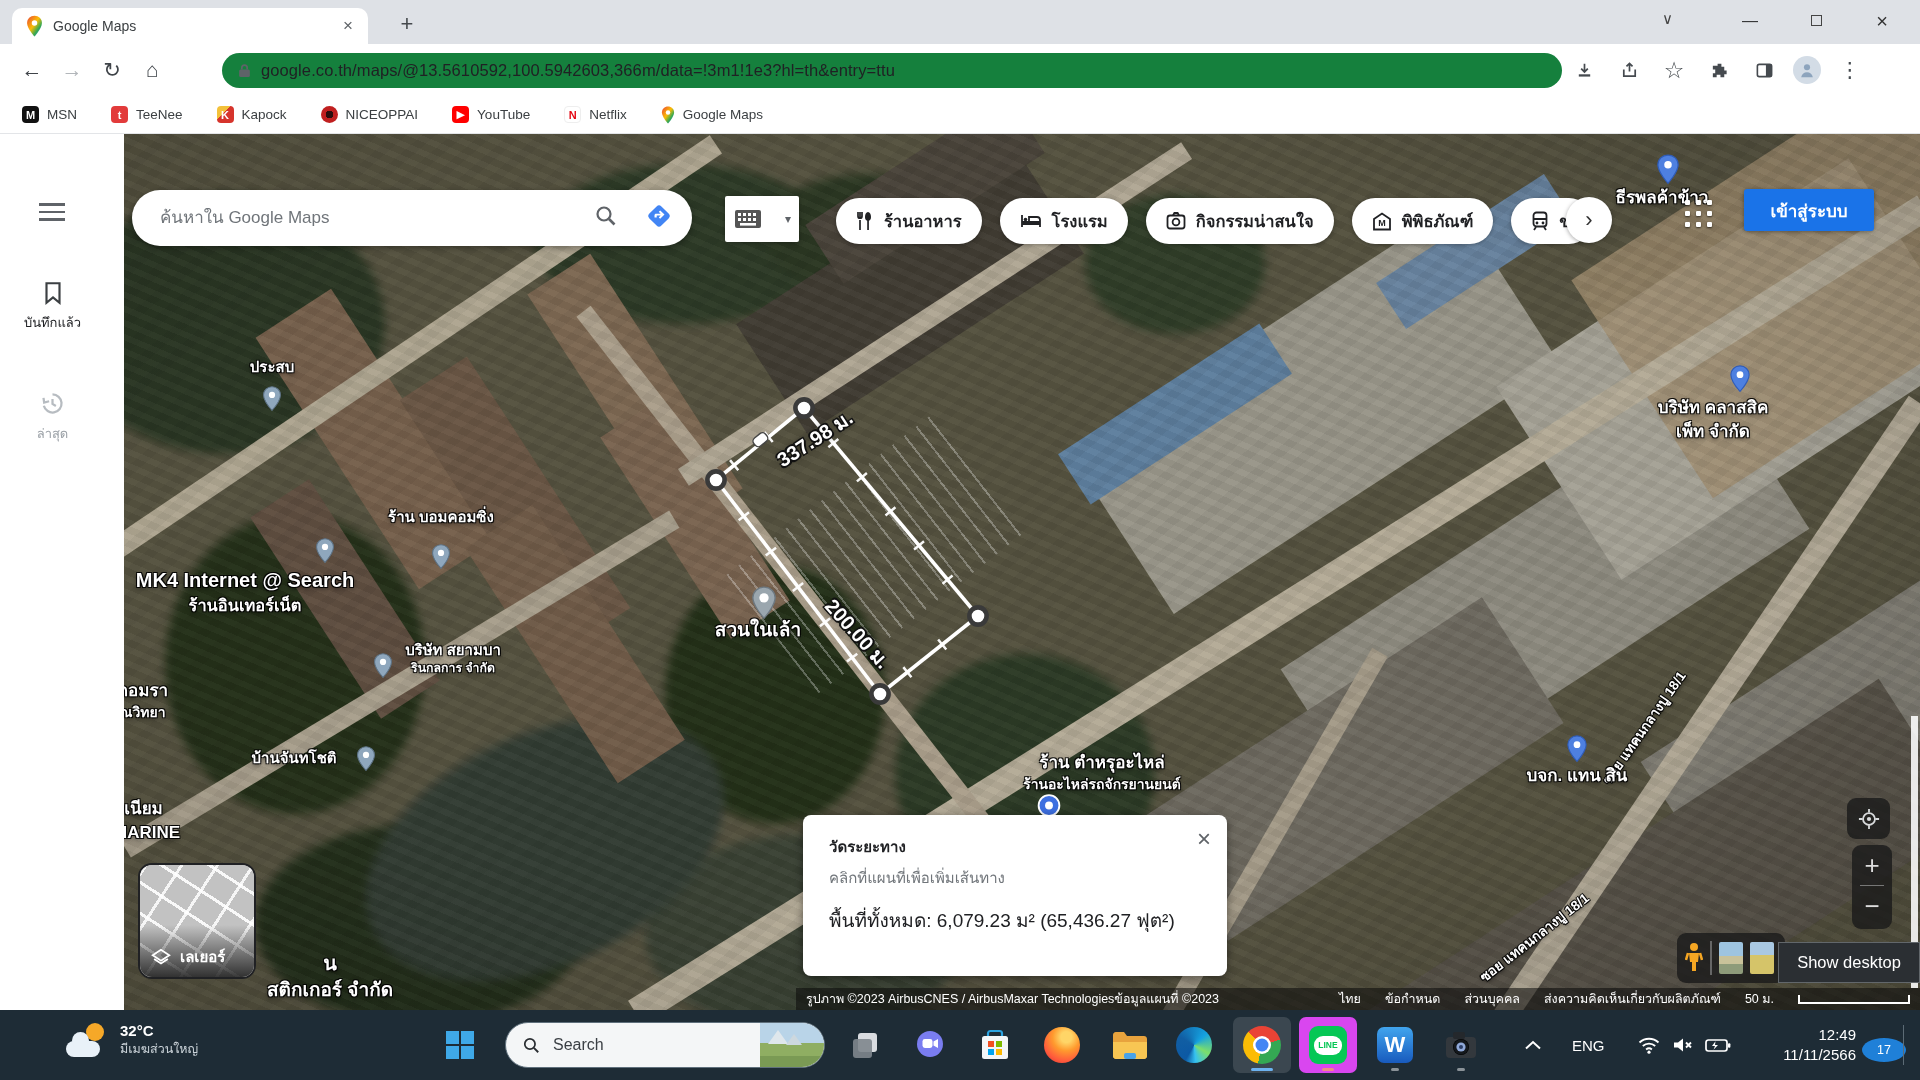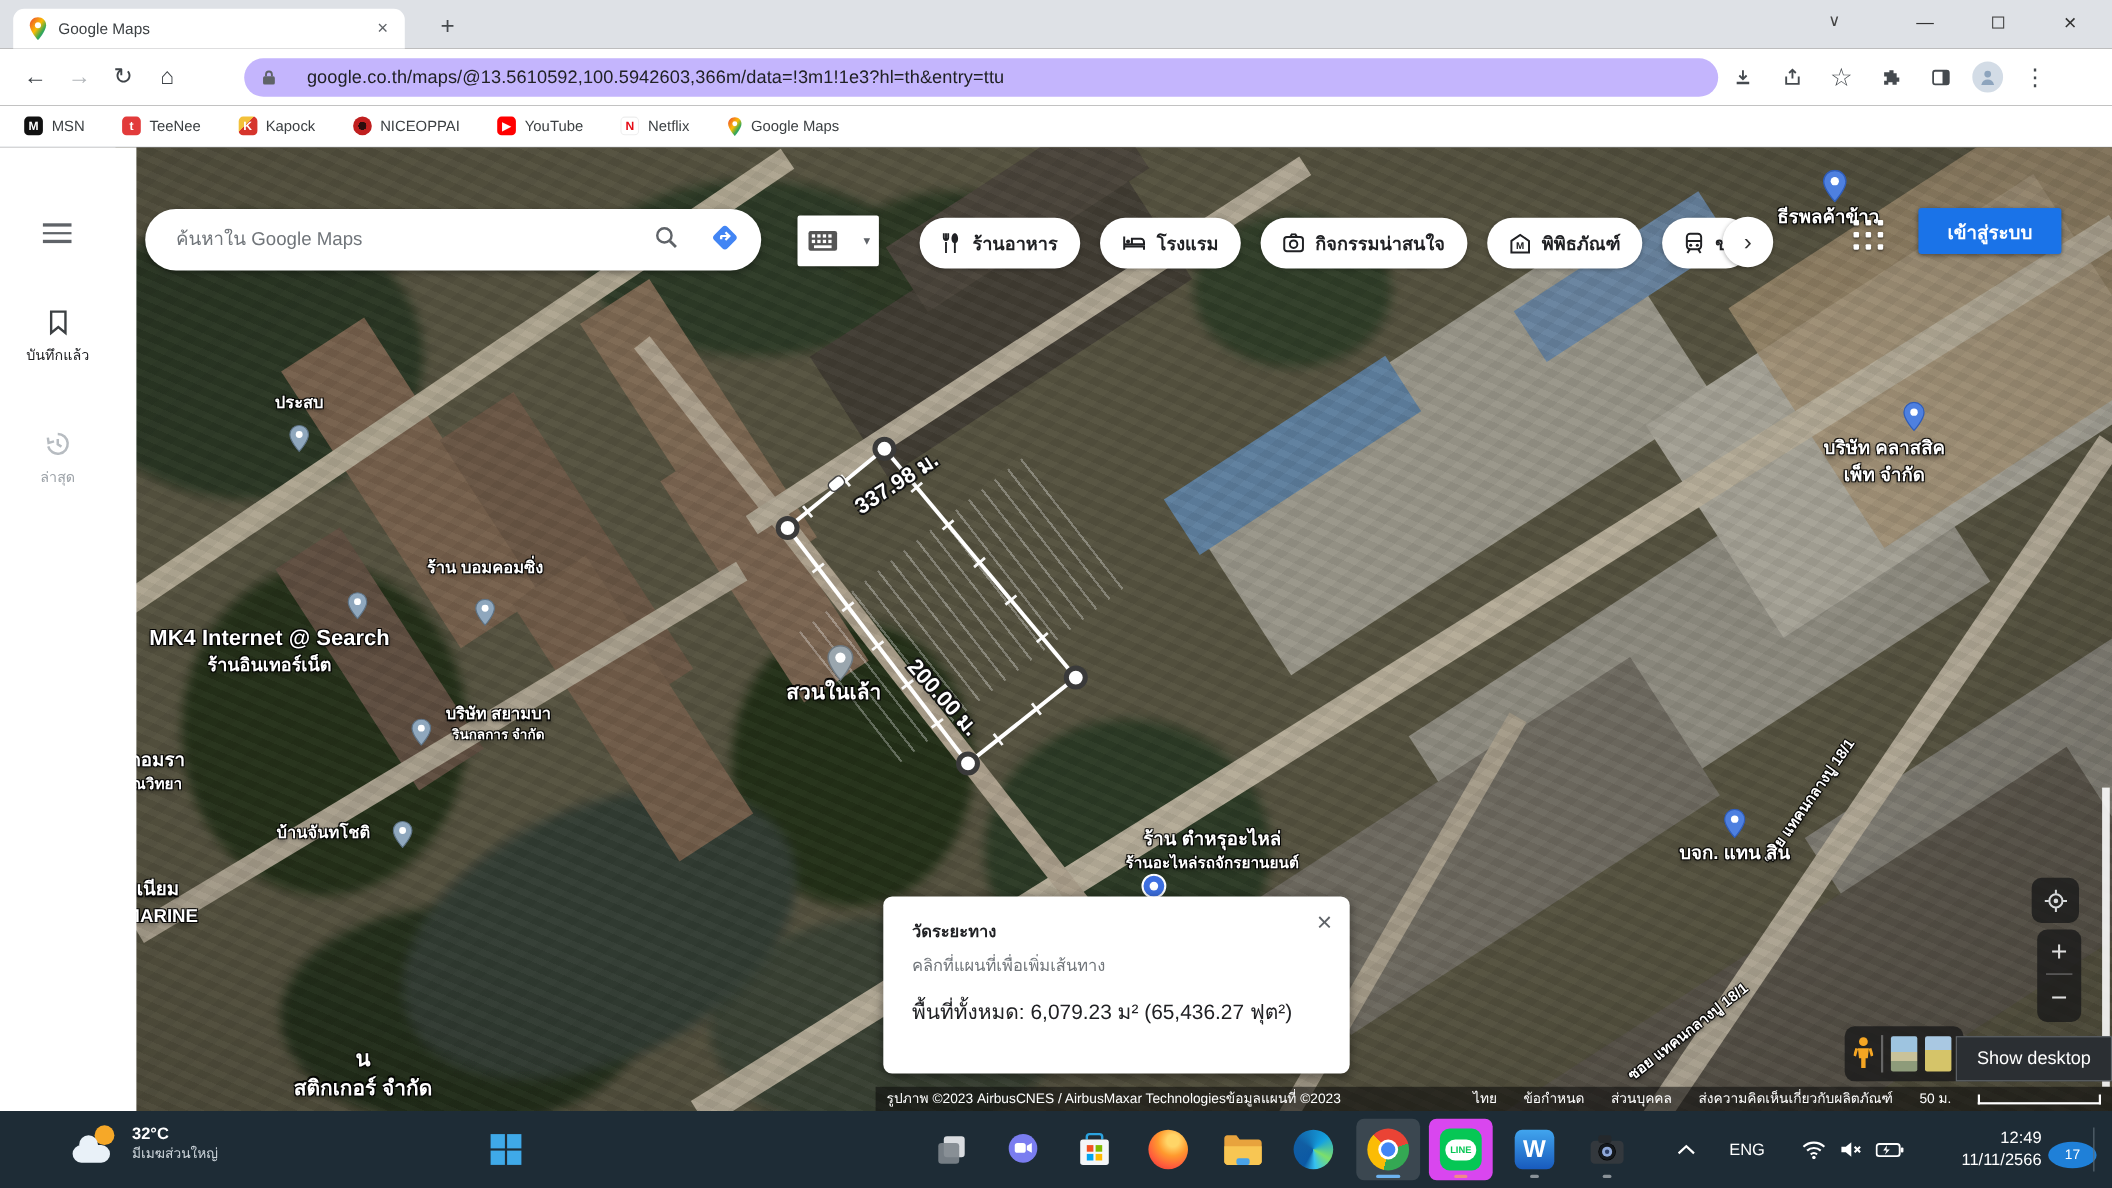--- a/index.html
+++ b/index.html
@@ -11,21 +11,21 @@
   .tab{position:absolute;left:12px;top:8px;width:356px;height:36px;background:#fff;border-radius:10px 10px 0 0;display:flex;align-items:center;padding:0 10px 0 14px;gap:10px}
   .tab-title{font-size:14px;color:#3c4043;flex:1;white-space:nowrap;overflow:hidden}
   .tab-close{color:#5f6368;font-size:17px;width:20px;height:20px;line-height:20px;text-align:center;border-radius:50%}
   .newtab{position:absolute;left:392px;top:10px;width:30px;height:30px;color:#45494d;font-size:22px;text-align:center;line-height:28px}
   .winbtn{position:absolute;top:0;width:56px;height:42px;color:#333;font-size:16px;text-align:center;line-height:42px}
   .maxbox{display:inline-block;width:11px;height:11px;border:1.6px solid #444;margin-top:15px}
   .tabchev{position:absolute;left:1662px;top:10px;font-size:15px;color:#444}
   .toolbar{position:absolute;left:0;top:44px;width:1920px;height:52px;background:#fff;display:flex;align-items:center}
   .navic{width:40px;height:36px;text-align:center;line-height:36px;font-size:21px;color:#3f4449;border-radius:50%}
   .navic.dis{color:#b2b6ba}
-  .urlbar{position:absolute;left:222px;top:9px;width:1340px;height:35px;background:#c4b5fd;border-radius:18px;display:flex;align-items:center;padding:0 16px;gap:28px}
+  .urlbar{position:absolute;left:222px;top:9px;width:1340px;height:35px;background:#15803d;border-radius:18px;display:flex;align-items:center;padding:0 16px;gap:10px}
   .url{font-size:16.5px;color:#202124;letter-spacing:.1px}
   .tool-r{position:absolute;top:8px;height:36px;display:flex;align-items:center;gap:13px;left:1568px}
   .tico{width:32px;height:32px;display:flex;align-items:center;justify-content:center;color:#454a4f;font-size:19px}
   .avatar{width:28px;height:28px;border-radius:50%;background:#d3dce6;display:flex;align-items:center;justify-content:center}
   .bookbar{position:absolute;left:0;top:96px;width:1920px;height:38px;background:#fff;border-bottom:1px solid #e3e5e8;display:flex;align-items:center;gap:34px;padding-left:22px}
   .bm{display:flex;align-items:center;gap:8px;font-size:13.5px;color:#3c4043}
   .fav{width:17px;height:17px;border-radius:4px;display:flex;align-items:center;justify-content:center;font-size:11px;font-weight:bold;color:#fff}
 
   
   .main{position:absolute;left:0;top:134px;width:1920px;height:876px}
@@ -455,20 +455,30 @@
 
       <div class="popup">
         <span class="x">×</span>
         <h3>วัดระยะทาง</h3>
         <div class="sub">คลิกที่แผนที่เพื่อเพิ่มเส้นทาง</div>
         <div class="stats">
           <div class="stat">พื้นที่ทั้งหมด: 6,079.23 ม² (65,436.27 ฟุต²)</div>
         </div>
       </div>
 
+      <div class="layers">
+        <div class="thumb"></div>
+        <div class="shade">
+          <svg width="22" height="22" viewBox="0 0 24 24">
+              <path d="M12 3 3 9l9 6 9-6z" fill="none" stroke="#fff" stroke-width="2"></path>
+              <path d="M4.5 13 12 18l7.5-5" fill="none" stroke="#fff" stroke-width="2"></path>
+            </svg>
+          <span>เลเยอร์</span>
+        </div>
+      </div>
 
       <div class="ctl locate">
         <svg width="22" height="22" viewBox="0 0 24 24">
             <circle cx="12" cy="12" r="6.5" fill="none" stroke="#d7d9db" stroke-width="2"></circle>
             <circle cx="12" cy="12" r="2.3" fill="#d7d9db"></circle>
             <path d="M12 1v4M12 19v4M1 12h4M19 12h4" stroke="#d7d9db" stroke-width="2"></path>
           </svg>
       </div>
       <div class="ctl zoomc">
         <div class="z">+</div>
@@ -515,20 +525,28 @@
 
     <span class="tk" style="left:437px">
       <svg width="32" height="32" viewBox="0 0 32 32">
           <rect x="2" y="2" width="13" height="13" fill="#3fa9e8"></rect>
           <rect x="17" y="2" width="13" height="13" fill="#3fa9e8"></rect>
           <rect x="2" y="17" width="13" height="13" fill="#3fa9e8"></rect>
           <rect x="17" y="17" width="13" height="13" fill="#3fa9e8"></rect>
         </svg>
     </span>
 
+    <div class="tsearch">
+      <svg width="19" height="19" viewBox="0 0 24 24">
+          <circle cx="10" cy="10" r="6.5" fill="none" stroke="#2a2e32" stroke-width="2.2"></circle>
+          <path d="M15 15l5.5 5.5" stroke="#2a2e32" stroke-width="2.4"></path>
+        </svg>
+      <span>Search</span>
+      <span class="timg"></span>
+    </div>
 
     <span class="tk" style="left:842px">
       <svg width="32" height="32" viewBox="0 0 32 32">
           <rect x="9" y="4" width="19" height="19" rx="3" fill="#d9dce0"></rect>
           <rect x="4" y="10" width="19" height="19" rx="3" fill="#7e868d" opacity=".9"></rect>
         </svg>
     </span>
     <span class="tk" style="left:907px">
       <svg width="34" height="34" viewBox="0 0 34 34">
           <circle cx="17" cy="16" r="13" fill="#7a7df0"></circle>

